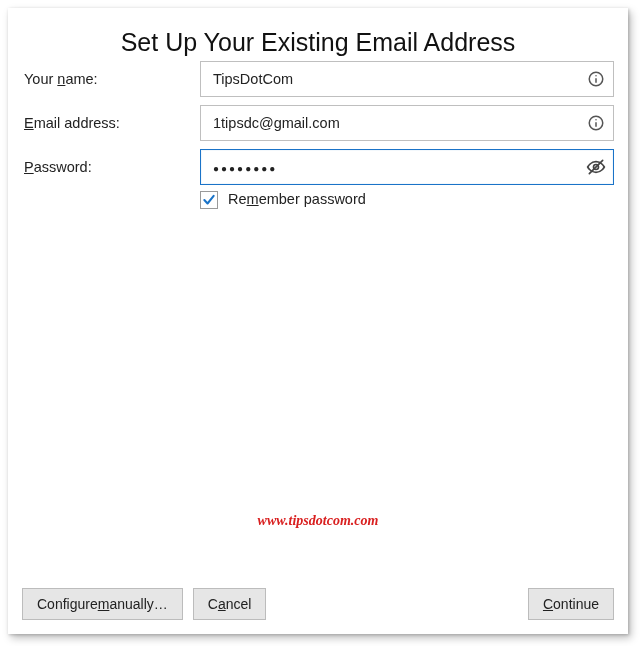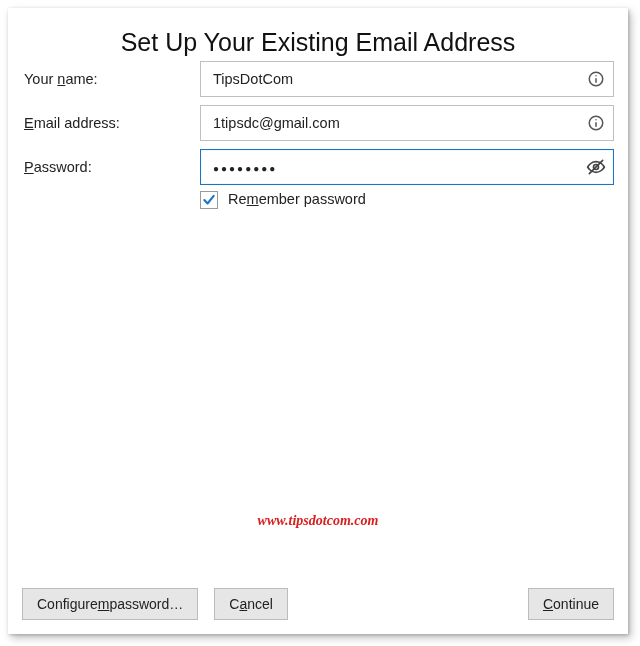--- a/index.html
+++ b/index.html
@@ -113,21 +113,21 @@
     font-style: italic;
     color: #d92020;
     font-family: Georgia, "Times New Roman", serif;
   }
   .button-bar {
     position: absolute;
     left: 14px; right: 14px;
     bottom: 14px;
     display: flex;
     align-items: center;
-    gap: 16px;
+    gap: 10px;
   }
   .btn {
     height: 32px;
     padding: 0 14px;
     background: #e6e6e6;
     border: 1px solid #bcbcbc;
     font-size: 14px;
     font-family: inherit;
     color: #222;
     cursor: default;
@@ -207,21 +207,21 @@
     </div>
 
   </div>
 
   <div class="watermark">www.tipsdotcom.com</div>
 
   <div class="button-bar">
     <button class="btn">
       <span>Configure </span>
         <span class="uline">m</span>
-        <span>password…</span>
+        <span>anually…</span>
     </button>
     <button class="btn">
       <span>C</span>
         <span class="uline">a</span>
         <span>ncel</span>
     </button>
     <span class="spacer"></span>
     <button class="btn">
       <span></span>
         <span class="uline">C</span>

